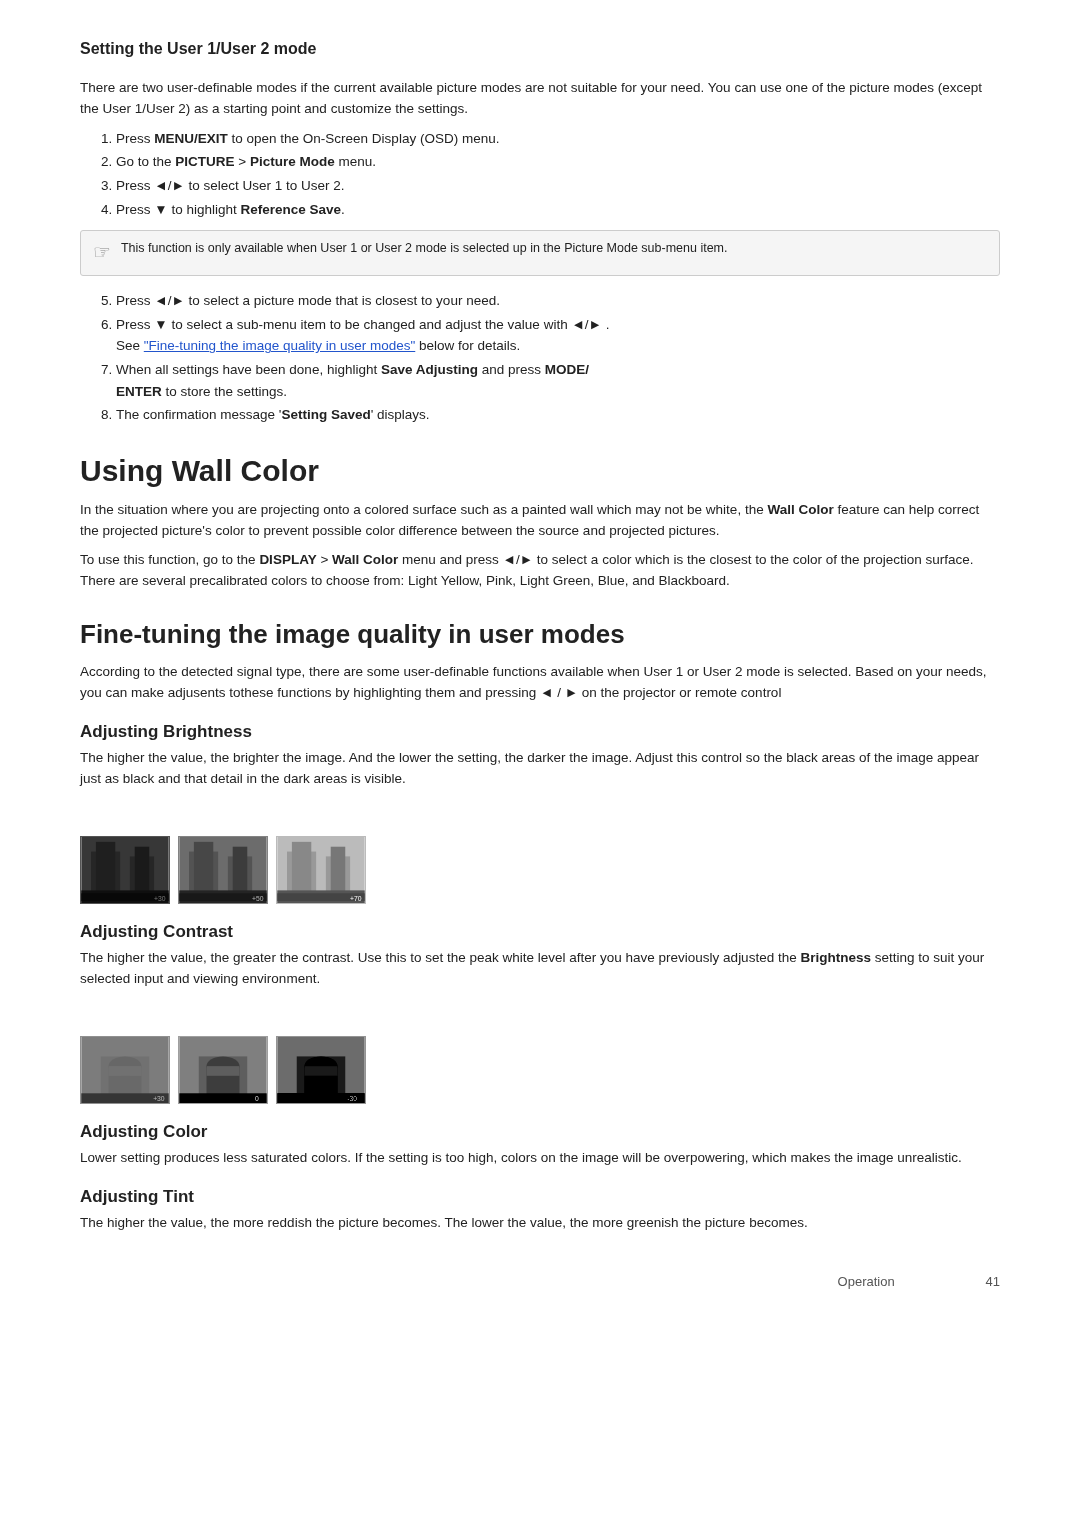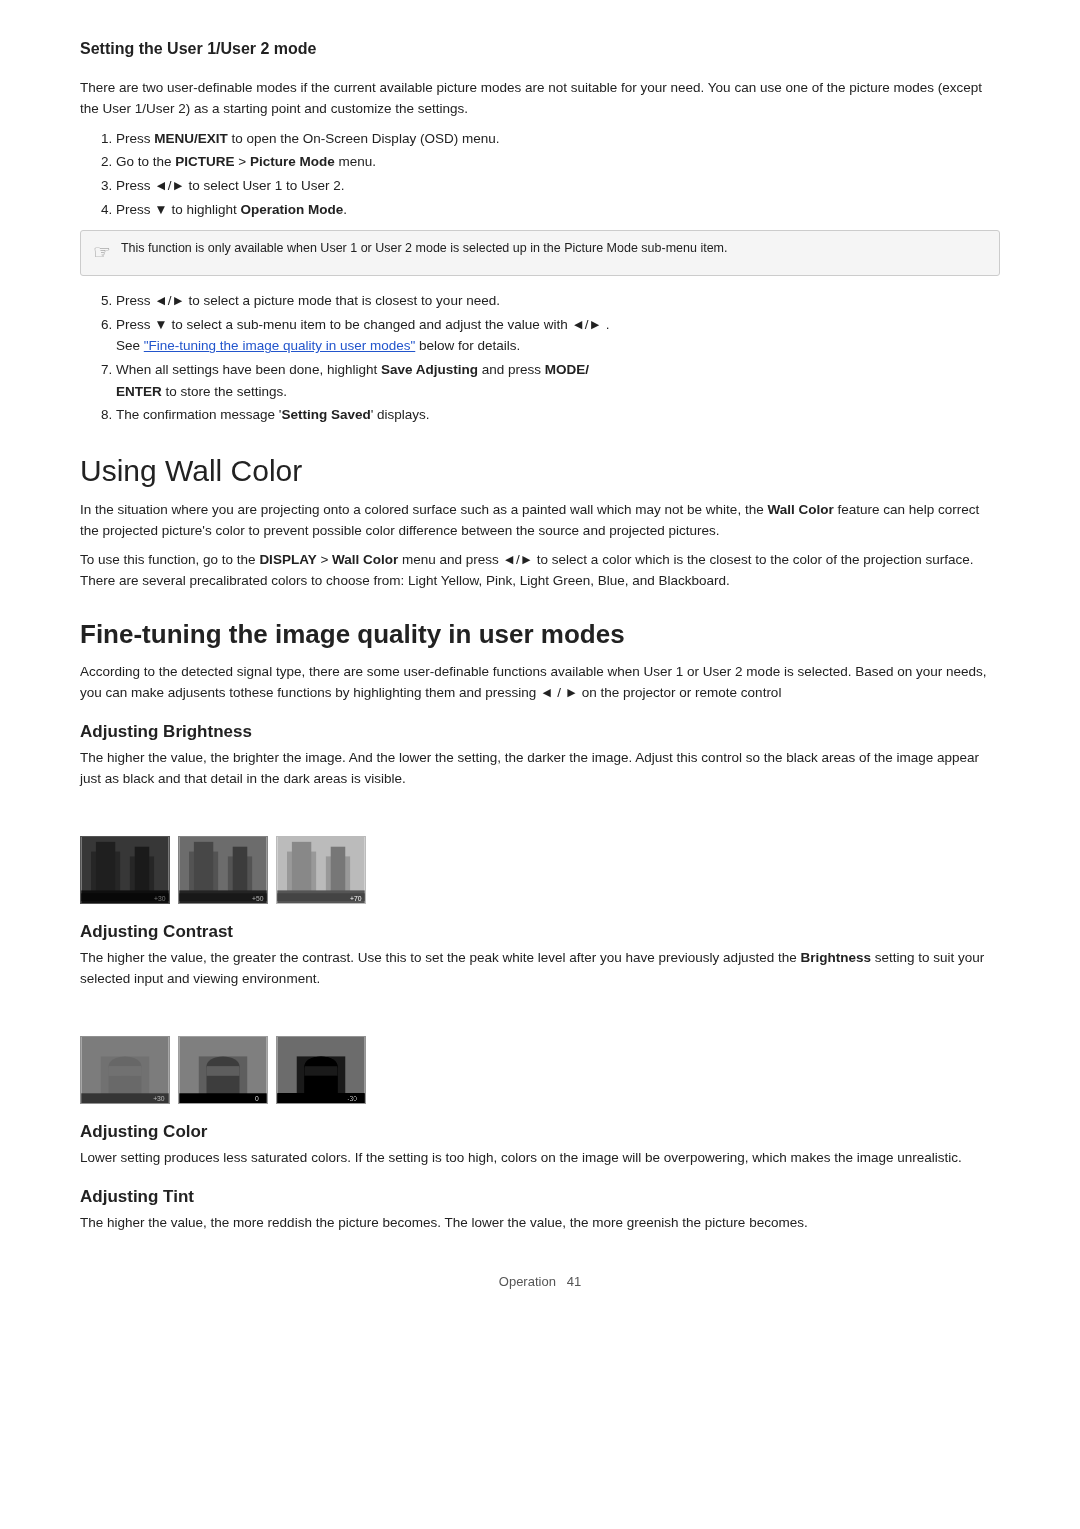--- a/index.html
+++ b/index.html
@@ -43,21 +43,21 @@
       line-height: 1.5;
     }
     .note-icon {
       font-size: 20px;
       margin-right: 10px;
       margin-top: -2px;
       color: #888;
     }
     .chapter-title {
       font-size: 30px;
-      font-weight: normal;
+      font-weight: bold;
       margin: 28px 0 12px 0;
       border-bottom: none;
     }
     .chapter-title-large {
       font-size: 26px;
       font-weight: bold;
       margin: 28px 0 12px 0;
     }
     .sub-section-title {
       font-size: 17px;
@@ -85,25 +85,26 @@
     .two-col {
       display: flex;
       gap: 30px;
       margin-bottom: 10px;
       flex-direction: column;
     }
     .col-text { flex: 1; }
     .col-images { flex: 0 0 auto; display: flex; gap: 8px; align-items: flex-start; margin-top: 8px; }
     .footer-row {
       display: flex;
-      justify-content: center;
+      justify-content: flex-end;
       align-items: center;
       margin-top: 40px;
       font-size: 13px;
       color: #555;
+      gap: 40px;
     }
     
     .building-svg {
       width: 90px;
       height: 68px;
       border: 1px solid #bbb;
     }
   </style>
 </head>
 <body>
@@ -116,21 +117,21 @@
     <li>
       Press <kbd>MENU/EXIT</kbd> to open the On-Screen Display (OSD) menu.
     </li>
     <li>
       Go to the <kbd>PICTURE</kbd> &gt; <kbd>Picture Mode</kbd> menu.
     </li>
     <li>
       Press <span>◄/►</span> to select User 1 to User 2.
     </li>
     <li>
-      Press <span>▼</span> to highlight <kbd>Operation Mode</kbd>.
+      Press <span>▼</span> to highlight <kbd>Reference Save</kbd>.
     </li>
   </ol>
 
   <div class="note-box">
     <span class="note-icon">☞</span>
     <span>This function is only available when User 1 or User 2 mode is selected up in the Picture Mode sub-menu item.</span>
   </div>
 
   <ol class="ordered-list" start="5">
     <li>

